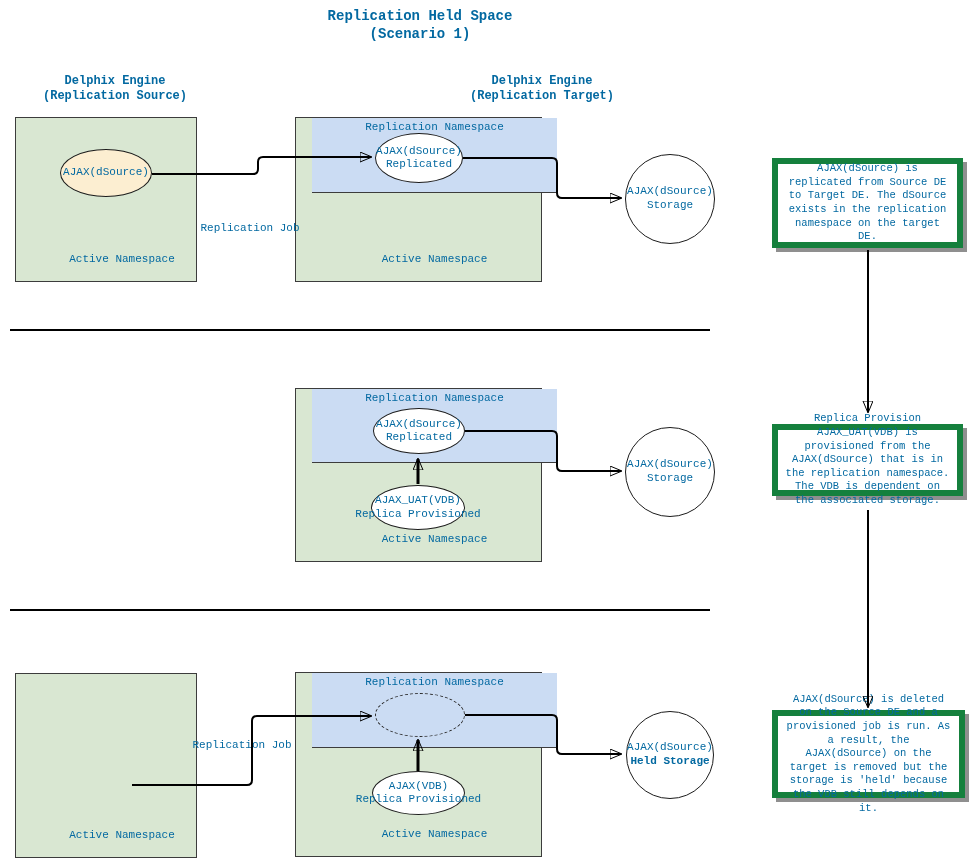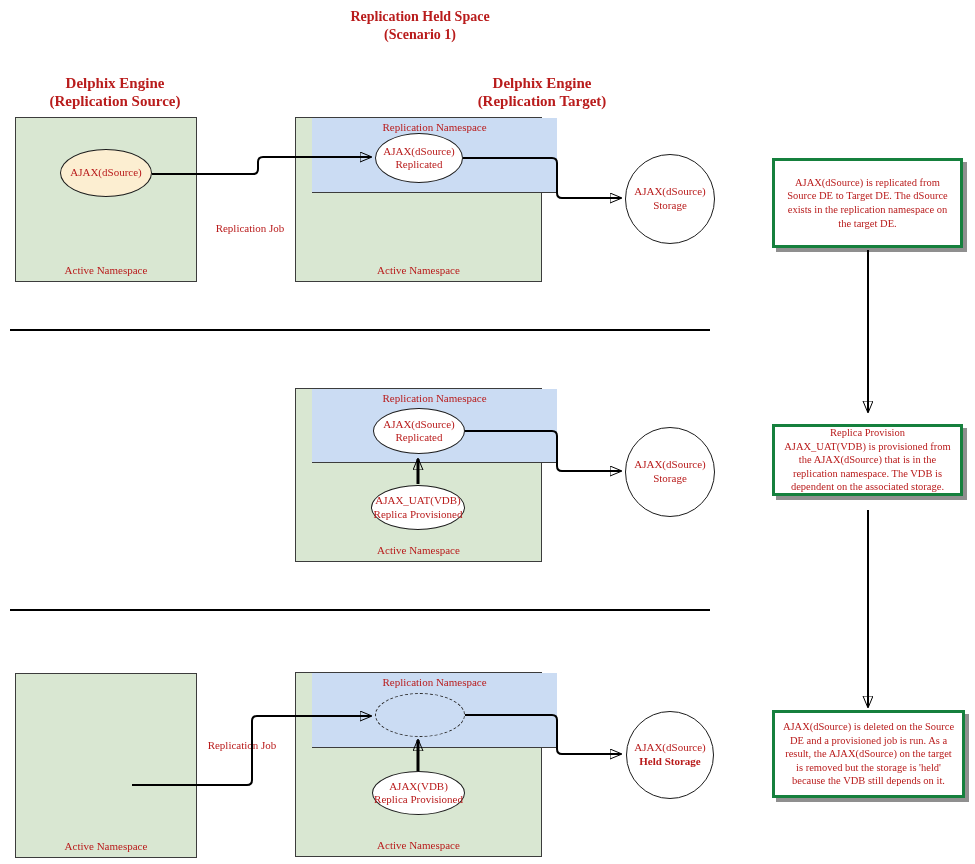--- a/index.html
+++ b/index.html
@@ -1,44 +1,44 @@
 <!DOCTYPE html>
 <html style="--green: #d9e7d2; --blue: #cbdcf3; --cream: #fceed1; --stroke: #000000; --shadow: #8f8f8f;"><head>
 <meta charset="utf-8">
 <style>
   html,body{margin:0;padding:0;background:#ffffff;}
   .canvas{
     position:relative;width:975px;height:864px;background:#fff;
-    font-family:Liberation Serif, serif;color:#b91c1c;
+    font-family:Liberation Mono, monospace;color:#0369a1;
     overflow:hidden;
   }
   .abs{position:absolute;}
   .pre{white-space:pre-line;}
   .ctr{text-align:center;}
 
   .title{left:270px;top:8px;width:300px;font-size:14px;font-weight:bold;line-height:1.25;}
-  .hdr{font-size:15px;font-weight:bold;line-height:1.22;}
+  .hdr{font-size:12px;font-weight:bold;line-height:1.22;}
   .hdr-src{left:20px;top:74px;width:190px;}
   .hdr-tgt{left:447px;top:74px;width:190px;}
 
   .nsbox{border:1px solid #3c3c3c;box-sizing:border-box;background:var(--green,#d9e7d2);}
   .box-r1-left{left:15px;top:117px;width:182px;height:165px;}
   .box-r3-left{left:15px;top:673px;width:182px;height:185px;}
   .box-mid{left:295px;width:247px;background:var(--green,#d9e7d2);}
   .box-r1-mid{top:117px;height:165px;}
   .box-r2-mid{top:388px;height:174px;}
   .box-r3-mid{top:672px;height:185px;}
   .bluesec{position:absolute;left:16px;top:0;width:100%;box-sizing:border-box;
     background:var(--blue,#cbdcf3);border-bottom:1px solid #3c3c3c;}
   .bluesec-r1{height:75px;}
   .bluesec-r2{height:74px;}
   .bluesec-r3{height:75px;}
   .ns-label{position:absolute;left:0;width:100%;text-align:center;font-size:11px;}
   .ns-top{top:3px;}
-  .ns-bottom{bottom:5px;}
+  .ns-bottom{bottom:16px;margin-left:16px;}
 
   .ellipse{border:1.5px solid #1c1c1c;border-radius:50%;box-sizing:border-box;
     display:flex;flex-direction:column;align-items:center;justify-content:center;
     font-size:11px;line-height:1.2;text-align:center;}
   .ellipse div{white-space:nowrap;}
   .cream{background:var(--cream,#fceed1);}
   .whitefill{background:#ffffff;}
   .dashed{border:1.5px dashed #2a2a2a;background:transparent;}
 
   .el-r1-src{left:60px;top:149px;width:92px;height:48px;}
@@ -49,21 +49,21 @@
   .el-r3-vdb{left:372px;top:771px;width:93px;height:44px;}
 
   .circle{border:1.3px solid #1c1c1c;border-radius:50%;box-sizing:border-box;background:#fff;
     display:flex;flex-direction:column;align-items:center;justify-content:center;
     font-size:11px;line-height:1.25;text-align:center;}
   .ci-r1{left:625px;top:154px;width:90px;height:90px;}
   .ci-r2{left:625px;top:427px;width:90px;height:90px;}
   .ci-r3{left:626px;top:711px;width:88px;height:88px;}
   .bold{font-weight:bold;}
 
-  .note{border:3px solid #15803d;background:#fff;box-sizing:border-box;
+  .note{border:6px solid #15803d;background:#fff;box-sizing:border-box;
     box-shadow:4px 4px 0 var(--shadow,#8f8f8f);
     display:flex;align-items:center;justify-content:center;
     font-size:10.5px;line-height:1.3;text-align:center;padding:4px 6px;}
   .note-1{left:772px;top:158px;width:191px;height:90px;}
   .note-2{left:772px;top:424px;width:191px;height:72px;}
   .note-3{left:772px;top:710px;width:193px;height:88px;}
 
   .wire-label{font-size:11px;text-align:center;margin-top:42px;}
   .job-1{left:200px;top:180px;width:100px;}
   .job-3{left:192px;top:697px;width:100px;}

